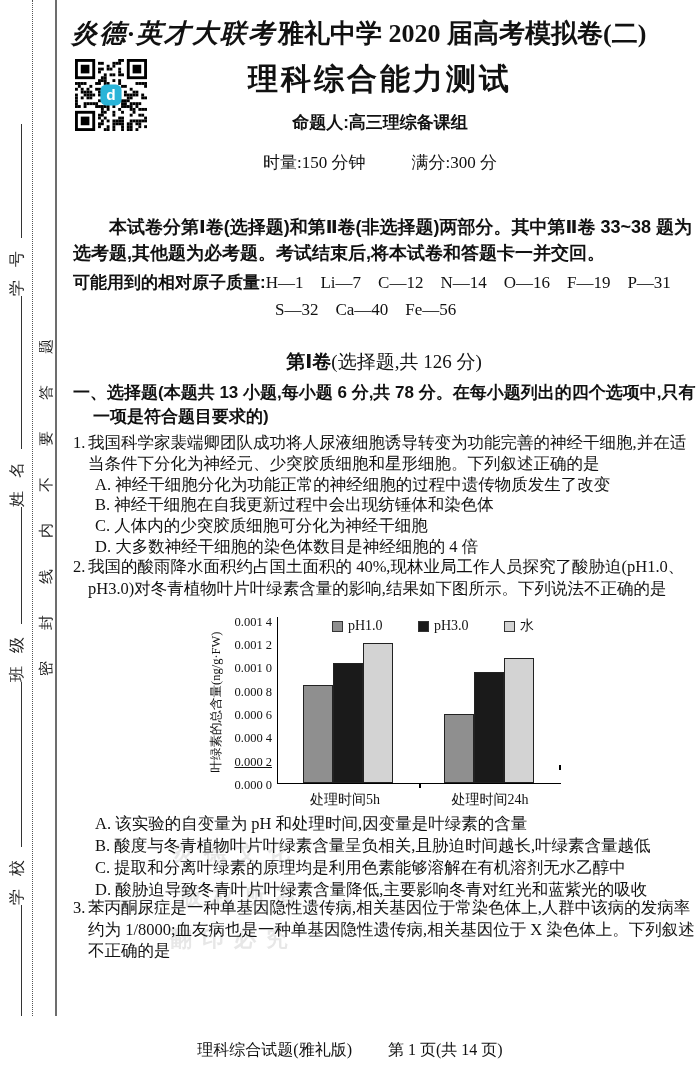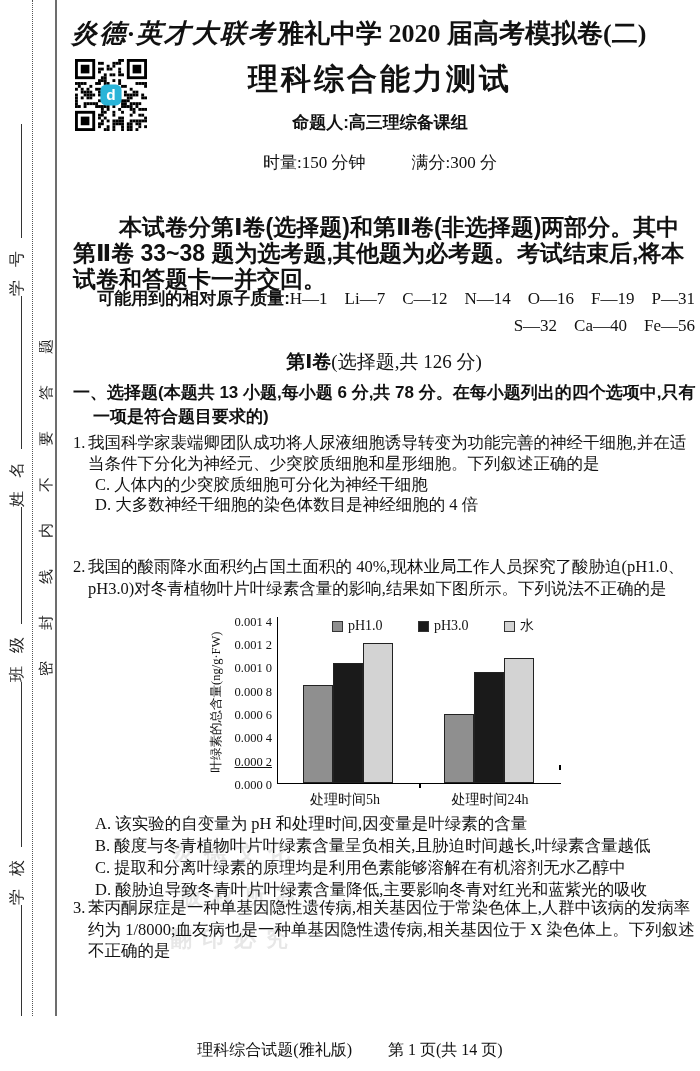--- a/index.html
+++ b/index.html
@@ -25,22 +25,22 @@
   .h-title .script{font-style:italic;letter-spacing:2px;margin-right:2px;}
   .subject{position:absolute;left:0;top:62px;width:760px;text-align:center;font-size:30px;
            line-height:34px;letter-spacing:3px;}
   .author{position:absolute;left:0;top:113px;width:760px;text-align:center;font-size:17px;line-height:20px;}
   .timerow{position:absolute;left:0;top:153px;width:760px;display:flex;justify-content:center;
            gap:46px;font-size:17px;line-height:20px;}
   .qr{position:absolute;left:75px;top:57px;width:72px;height:76px;}
 
   
   .blk{position:absolute;left:73px;width:622px;}
-  .intro{top:214px;font-size:23px;line-height:26px;text-indent:2em;}
-  .masses{top:285px;font-size:17px;line-height:27px;text-align:right;}
+  .intro{top:214px;font-size:18px;line-height:26px;text-indent:2em;}
+  .masses{top:269px;font-size:17px;line-height:27px;}
   .masses .vals{font-family:"Liberation Serif","DejaVu Serif",serif;font-weight:normal;}
   .masses-l2{margin-left:202px;}
   .part1{top:351px;text-align:center;font-size:19px;line-height:21px;}
   .part1 .rest{font-weight:normal;font-family:"Liberation Serif","DejaVu Serif",serif;}
   .sec{top:381px;font-size:17px;line-height:24px;padding-left:20px;text-indent:-20px;width:615px;}
 
   .question{position:absolute;left:73px;width:607px;padding-left:15px;font-size:16.5px;}
   .qnum{position:absolute;left:0;top:0;}
   .opt{padding-left:7px;}
 
@@ -286,20 +286,22 @@
   <div class="blk part1">
     <span class="hei">第Ⅰ卷</span><span class="rest">(选择题,共 126 分)</span>
   </div>
 
   <div class="blk sec hei">一、选择题(本题共 13 小题,每小题 6 分,共 78 分。在每小题列出的四个选项中,只有一项是符合题目要求的)</div>
 
   <div class="question" id="q-0" style="top:433px;line-height:20.8px;">
     <span class="qnum">1.</span>
     <div class="qstem">我国科学家裴端卿团队成功将人尿液细胞诱导转变为功能完善的神经干细胞,并在适当条件下分化为神经元、少突胶质细胞和星形细胞。下列叙述正确的是</div>
     <div class="opts">
+        <div class="opt">A. 神经干细胞分化为功能正常的神经细胞的过程中遗传物质发生了改变</div>
+        <div class="opt">B. 神经干细胞在自我更新过程中会出现纺锤体和染色体</div>
         <div class="opt">C. 人体内的少突胶质细胞可分化为神经干细胞</div>
         <div class="opt">D. 大多数神经干细胞的染色体数目是神经细胞的 4 倍</div>
       </div>
   </div>
 
   <div class="question" id="q-1" style="top:556px;line-height:21.5px;">
     <span class="qnum">2.</span>
     <div class="qstem">我国的酸雨降水面积约占国土面积的 40%,现林业局工作人员探究了酸胁迫(pH1.0、pH3.0)对冬青植物叶片叶绿素含量的影响,结果如下图所示。下列说法不正确的是</div>
     <div class="chart">
       <div id="chart-legend">

